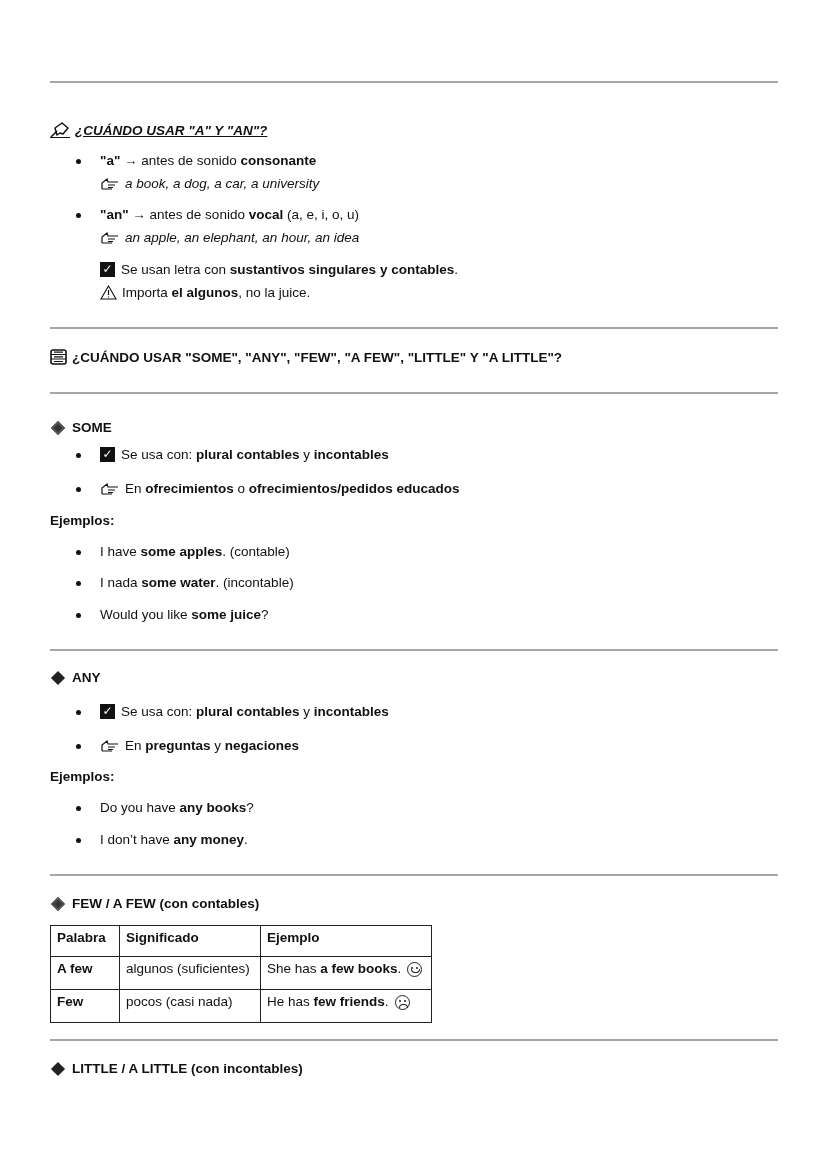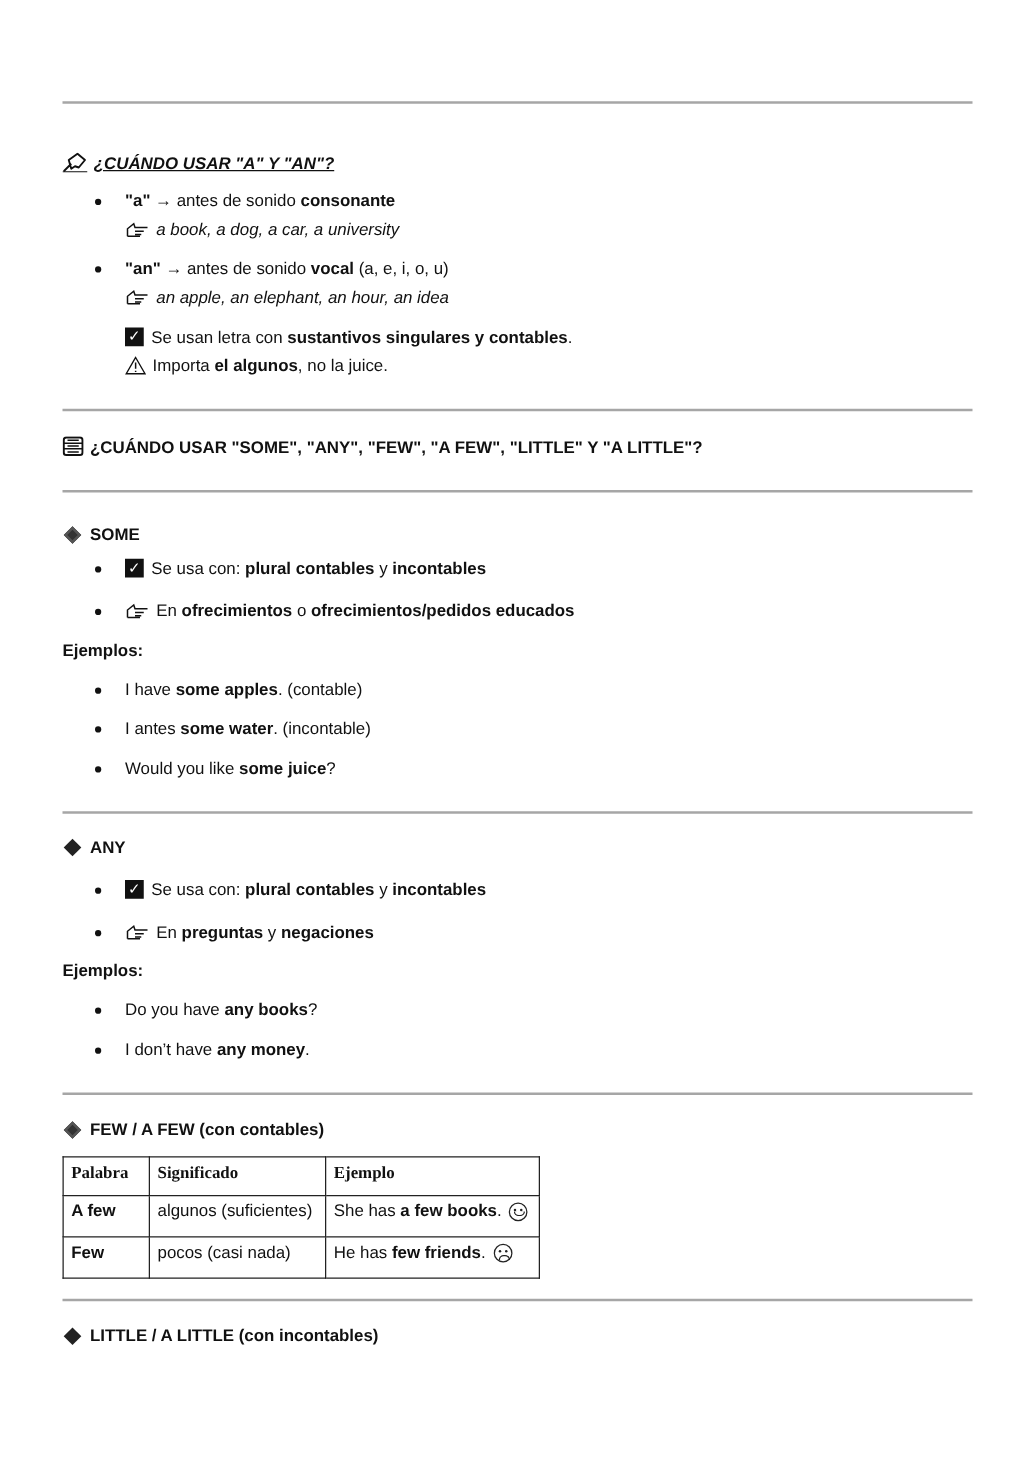--- a/index.html
+++ b/index.html
@@ -13,21 +13,21 @@
   .item { position: absolute; left: 100px; white-space: nowrap; display: flex; align-items: center; }
   .sub { position: absolute; left: 100px; white-space: nowrap; display: flex; align-items: center; font-style: italic; }
   b { font-weight: bold; }
   .chk { display: inline-block; width: 15px; height: 15px; background: #111; color: #fff; font-size: 12px;
          line-height: 15px; text-align: center; margin-right: 6px; font-style: normal; }
   .ico { display: inline-flex; align-items: center; margin-right: 5px; }
   .diamond { display: inline-block; width: 10px; height: 10px; background: #222; transform: rotate(45deg); margin: 0 9px 0 3px; }
   .diamond.g { background: #333; box-shadow: inset 0 0 0 2px #555; }
   table.t { position: absolute; left: 50px; top: 925px; border-collapse: collapse; font-size: 13.5px; }
   table.t td { border: 1px solid #222; padding: 4px 6px; height: 24px; vertical-align: top; white-space: nowrap; }
-  table.t tr.hdr td { font-weight: bold; height: 22px; font-family: Liberation Serif, serif; }
+  table.t tr.hdr td { font-weight: bold; height: 22px; }
   .face { display: inline-block; width: 15px; height: 15px; border: 1.3px solid #222; border-radius: 50%;
           position: relative; vertical-align: middle; margin-left: 6px; box-sizing: border-box; }
   .face::before, .face::after { content: ""; position: absolute; top: 4px; width: 2px; height: 2px; background: #222; border-radius: 50%; }
   .face::before { left: 3px; } .face::after { right: 3px; }
   .face .m { position: absolute; left: 3px; width: 7px; height: 3px; border: 1.2px solid #222; }
   .face.sad .m { top: 8px; border-bottom: none; border-radius: 6px 6px 0 0; }
   .face.happy .m { top: 6px; border-top: none; border-radius: 0 0 6px 6px; }
 </style>
 </head>
 <body>
@@ -130,21 +130,21 @@
     <b>Ejemplos:</b>
   </div>
 <div class="bullet" style="top:550px"></div>
 <div class="item" style="top:544px">
   <span style="white-space:pre">I have </span>
     <b>some apples</b>
     <span style="white-space:pre">. (contable)</span>
 </div>
 <div class="bullet" style="top:581px"></div>
 <div class="item" style="top:575px">
-  <span style="white-space:pre">I antes </span>
+  <span style="white-space:pre">I nada </span>
     <b>some water</b>
     <span style="white-space:pre">. (incontable)</span>
 </div>
 <div class="bullet" style="top:613px"></div>
 <div class="item" style="top:607px">
   <span style="white-space:pre">Would you like </span>
     <b>some juice</b>
     <span style="white-space:pre">?</span>
 </div>
 

